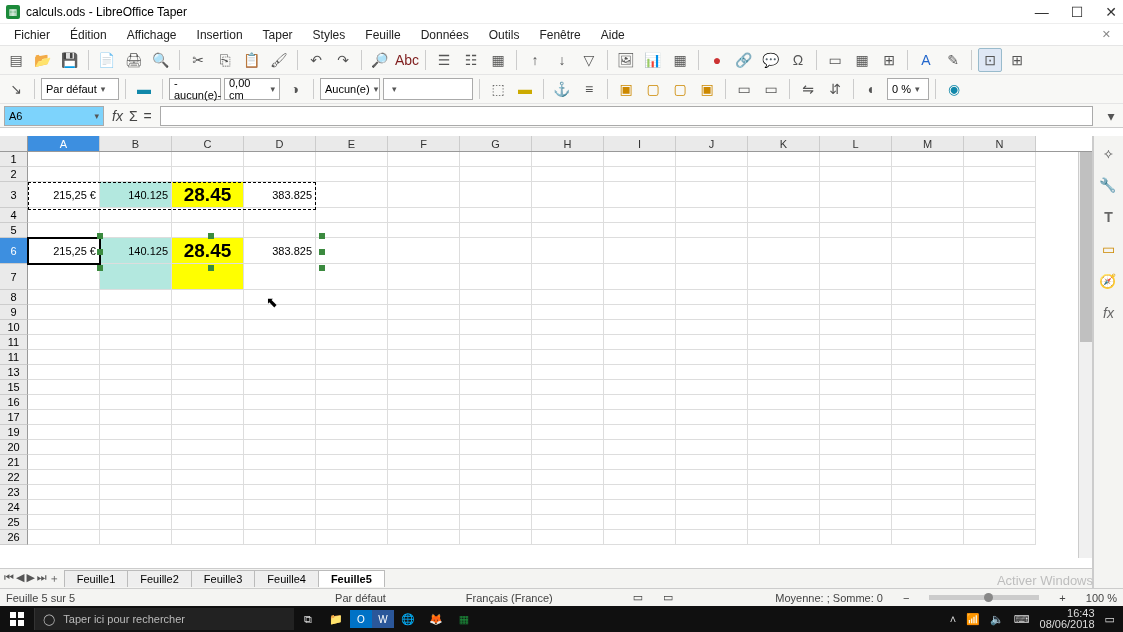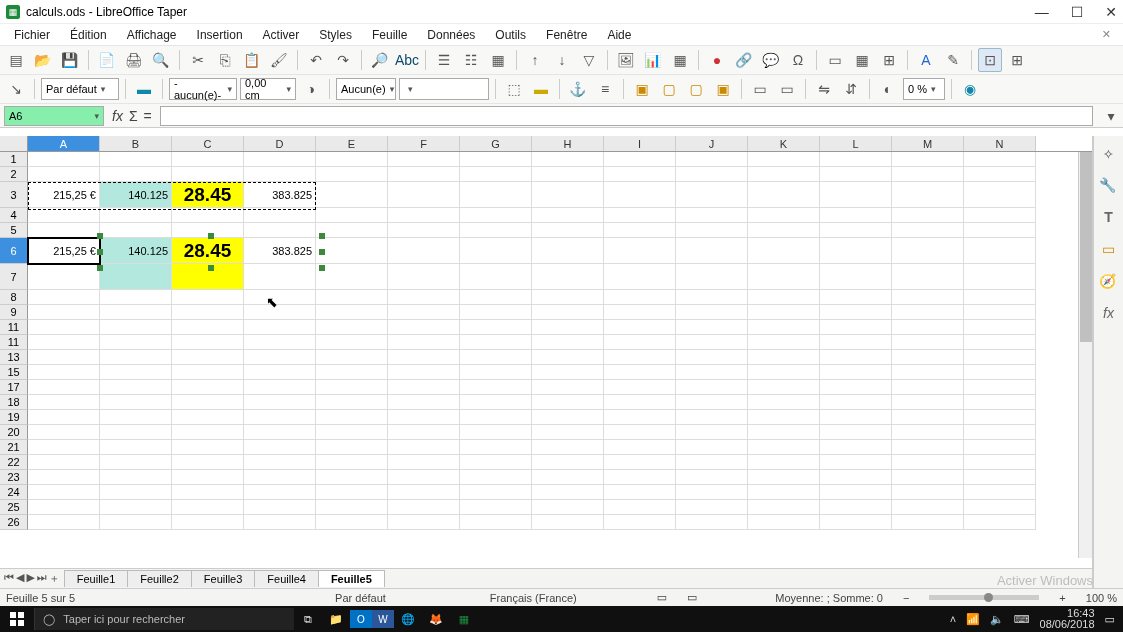--- a/index.html
+++ b/index.html
@@ -17,21 +17,21 @@
 
 
 .toolbar { display: flex; align-items: center; padding: 2px 4px; gap: 3px; border-bottom: 1px solid #e5e5e5; background:#f8f8f6; }
 .tb-btn { width: 24px; height: 24px; display: inline-flex; align-items: center; justify-content: center; border: 1px solid transparent; font-size: 14px; color:#555; background:#fff0; border-radius:2px;}
 .tb-sep { width: 1px; height: 20px; background: #ccc; margin: 0 3px; }
 .tb-combo { height: 22px; border: 1px solid #aaa; background:#fff; display:flex; align-items:center; padding: 0 4px; font-size:11px; }
 .tb-combo .arrow { margin-left:4px; font-size:9px; color:#555;}
 
 
 .formula-bar { height: 24px; display: flex; align-items: center; border-bottom: 1px solid #ccc; background:#f8f8f6; }
-.name-box { width: 100px; height: 20px; border: 1px solid #aaa; background:#86efac; display:flex; align-items:center; padding:0 4px; margin-left:4px; font-size:11px; }
+.name-box { width: 100px; height: 20px; border: 1px solid #aaa; background:#7dd3fc; display:flex; align-items:center; padding:0 4px; margin-left:4px; font-size:11px; }
 .name-box .arrow { margin-left:auto; font-size:9px; color:#555;}
 .fx-btns { display:flex; gap:6px; margin: 0 8px; font-size:14px; color:#444;}
 .formula-input { flex:1; height:20px; border:1px solid #aaa; background:#fff; margin-right:6px;}
 
 
 .main { position: absolute; top: 136px; left:0; right:0; bottom: 44px; display:flex; }
 .grid-wrap { flex:1; overflow: hidden; position: relative; background:#fff; border-right:1px solid #ccc;}
 .sidebar { width: 30px; background:#f4f4f2; border-left:1px solid #ccc; display:flex; flex-direction:column; align-items:center; gap:10px; padding-top:6px;}
 .sidebar .sb-btn { width:22px; height:22px; display:flex; align-items:center; justify-content:center; font-size:14px; color:#666;}
 
@@ -94,21 +94,21 @@
     <span>☐</span>
     <span>✕</span>
   </div>
 </div>
 
 <div class="menu-bar">
   <span class="menu-item">Fichier</span>
   <span class="menu-item">Édition</span>
   <span class="menu-item">Affichage</span>
   <span class="menu-item">Insertion</span>
-  <span class="menu-item">Activer</span>
+  <span class="menu-item">Taper</span>
   <span class="menu-item">Styles</span>
   <span class="menu-item">Feuille</span>
   <span class="menu-item">Données</span>
   <span class="menu-item">Outils</span>
   <span class="menu-item">Fenêtre</span>
   <span class="menu-item">Aide</span>
   <span style="margin-left:auto;color:#888;font-size:11px;padding-right:6px">✕</span>
 </div>
 
 <div class="toolbar">
@@ -122,21 +122,21 @@
   <span class="tb-sep"></span>
   <span class="tb-btn">✂</span>
   <span class="tb-btn">⎘</span>
   <span class="tb-btn">📋</span>
   <span class="tb-btn">🖌</span>
   <span class="tb-sep"></span>
   <span class="tb-btn">↶</span>
   <span class="tb-btn">↷</span>
   <span class="tb-sep"></span>
   <span class="tb-btn">🔎</span>
-  <span class="tb-btn" style="color:#0c4a6e">Abc</span>
+  <span class="tb-btn" style="color:#7f1d1d">Abc</span>
   <span class="tb-sep"></span>
   <span class="tb-btn">☰</span>
   <span class="tb-btn">☷</span>
   <span class="tb-btn">▦</span>
   <span class="tb-sep"></span>
   <span class="tb-btn">↑</span>
   <span class="tb-btn">↓</span>
   <span class="tb-btn">▽</span>
   <span class="tb-sep"></span>
   <span class="tb-btn">🖼</span>
@@ -162,21 +162,21 @@
 <div class="toolbar">
   <span class="tb-btn">↘</span>
   <span class="tb-sep"></span>
   <div class="tb-combo" style="width:78px">
       <span>Par défaut</span>
       <span class="arrow">▾</span>
     </div>
   <span class="tb-sep"></span>
   <span class="tb-btn" style="color:#18a">▬</span>
   <span class="tb-sep"></span>
-  <div class="tb-combo" style="width:68px">
+  <div class="tb-combo" style="width:52px">
       <span>-aucun(e)-</span>
       <span class="arrow">▾</span>
     </div>
   <div class="tb-combo" style="width:56px">
       <span>0,00 cm</span>
       <span class="arrow">▾</span>
     </div>
   <span class="tb-btn">◑</span>
   <span class="tb-sep"></span>
   <div class="tb-combo" style="width:60px">
@@ -395,20 +395,37 @@
           <div class="cell col-w-G"></div>
           <div class="cell col-w-H"></div>
           <div class="cell col-w-I"></div>
           <div class="cell col-w-J"></div>
           <div class="cell col-w-K"></div>
           <div class="cell col-w-L"></div>
           <div class="cell col-w-M"></div>
           <div class="cell col-w-N"></div>
         </div>
         <div class="row">
+          <div class="row-h">10</div>
+          <div class="cell col-w-A"></div>
+          <div class="cell col-w-B"></div>
+          <div class="cell col-w-C"></div>
+          <div class="cell col-w-D"></div>
+          <div class="cell col-w-E"></div>
+          <div class="cell col-w-F"></div>
+          <div class="cell col-w-G"></div>
+          <div class="cell col-w-H"></div>
+          <div class="cell col-w-I"></div>
+          <div class="cell col-w-J"></div>
+          <div class="cell col-w-K"></div>
+          <div class="cell col-w-L"></div>
+          <div class="cell col-w-M"></div>
+          <div class="cell col-w-N"></div>
+        </div>
+        <div class="row">
           <div class="row-h">11</div>
           <div class="cell col-w-A"></div>
           <div class="cell col-w-B"></div>
           <div class="cell col-w-C"></div>
           <div class="cell col-w-D"></div>
           <div class="cell col-w-E"></div>
           <div class="cell col-w-F"></div>
           <div class="cell col-w-G"></div>
           <div class="cell col-w-H"></div>
           <div class="cell col-w-I"></div>
@@ -463,38 +480,38 @@
           <div class="cell col-w-G"></div>
           <div class="cell col-w-H"></div>
           <div class="cell col-w-I"></div>
           <div class="cell col-w-J"></div>
           <div class="cell col-w-K"></div>
           <div class="cell col-w-L"></div>
           <div class="cell col-w-M"></div>
           <div class="cell col-w-N"></div>
         </div>
         <div class="row">
+          <div class="row-h">16</div>
+          <div class="cell col-w-A"></div>
+          <div class="cell col-w-B"></div>
+          <div class="cell col-w-C"></div>
+          <div class="cell col-w-D"></div>
+          <div class="cell col-w-E"></div>
+          <div class="cell col-w-F"></div>
+          <div class="cell col-w-G"></div>
+          <div class="cell col-w-H"></div>
+          <div class="cell col-w-I"></div>
+          <div class="cell col-w-J"></div>
+          <div class="cell col-w-K"></div>
+          <div class="cell col-w-L"></div>
+          <div class="cell col-w-M"></div>
+          <div class="cell col-w-N"></div>
+        </div>
+        <div class="row">
           <div class="row-h">17</div>
-          <div class="cell col-w-A"></div>
-          <div class="cell col-w-B"></div>
-          <div class="cell col-w-C"></div>
-          <div class="cell col-w-D"></div>
-          <div class="cell col-w-E"></div>
-          <div class="cell col-w-F"></div>
-          <div class="cell col-w-G"></div>
-          <div class="cell col-w-H"></div>
-          <div class="cell col-w-I"></div>
-          <div class="cell col-w-J"></div>
-          <div class="cell col-w-K"></div>
-          <div class="cell col-w-L"></div>
-          <div class="cell col-w-M"></div>
-          <div class="cell col-w-N"></div>
-        </div>
-        <div class="row">
-          <div class="row-h">18</div>
           <div class="cell col-w-A"></div>
           <div class="cell col-w-B"></div>
           <div class="cell col-w-C"></div>
           <div class="cell col-w-D"></div>
           <div class="cell col-w-E"></div>
           <div class="cell col-w-F"></div>
           <div class="cell col-w-G"></div>
           <div class="cell col-w-H"></div>
           <div class="cell col-w-I"></div>
           <div class="cell col-w-J"></div>
@@ -683,21 +700,21 @@
     <span class="sb-btn" style="font-weight:bold">T</span>
     <span class="sb-btn" style="color:#c80">▭</span>
     <span class="sb-btn">🧭</span>
     <span class="sb-btn" style="font-style:italic">fx</span>
   </div>
 </div>
 
 <div class="status-bar">
   <span>Feuille 5 sur 5</span>
   <span style="margin-left:240px">Par défaut</span>
-  <span style="margin-left:84px">Français (France)</span>
+  <span style="margin-left:60px">Français (France)</span>
   <span style="margin-left:60px">▭</span>
   <span>▭</span>
   <span class="spacer"></span>
   <span>Moyenne: ; Somme: 0</span>
   <span>−</span>
   <div class="zoom-slider"></div>
   <span>+</span>
   <span>100 %</span>
 </div>
 

